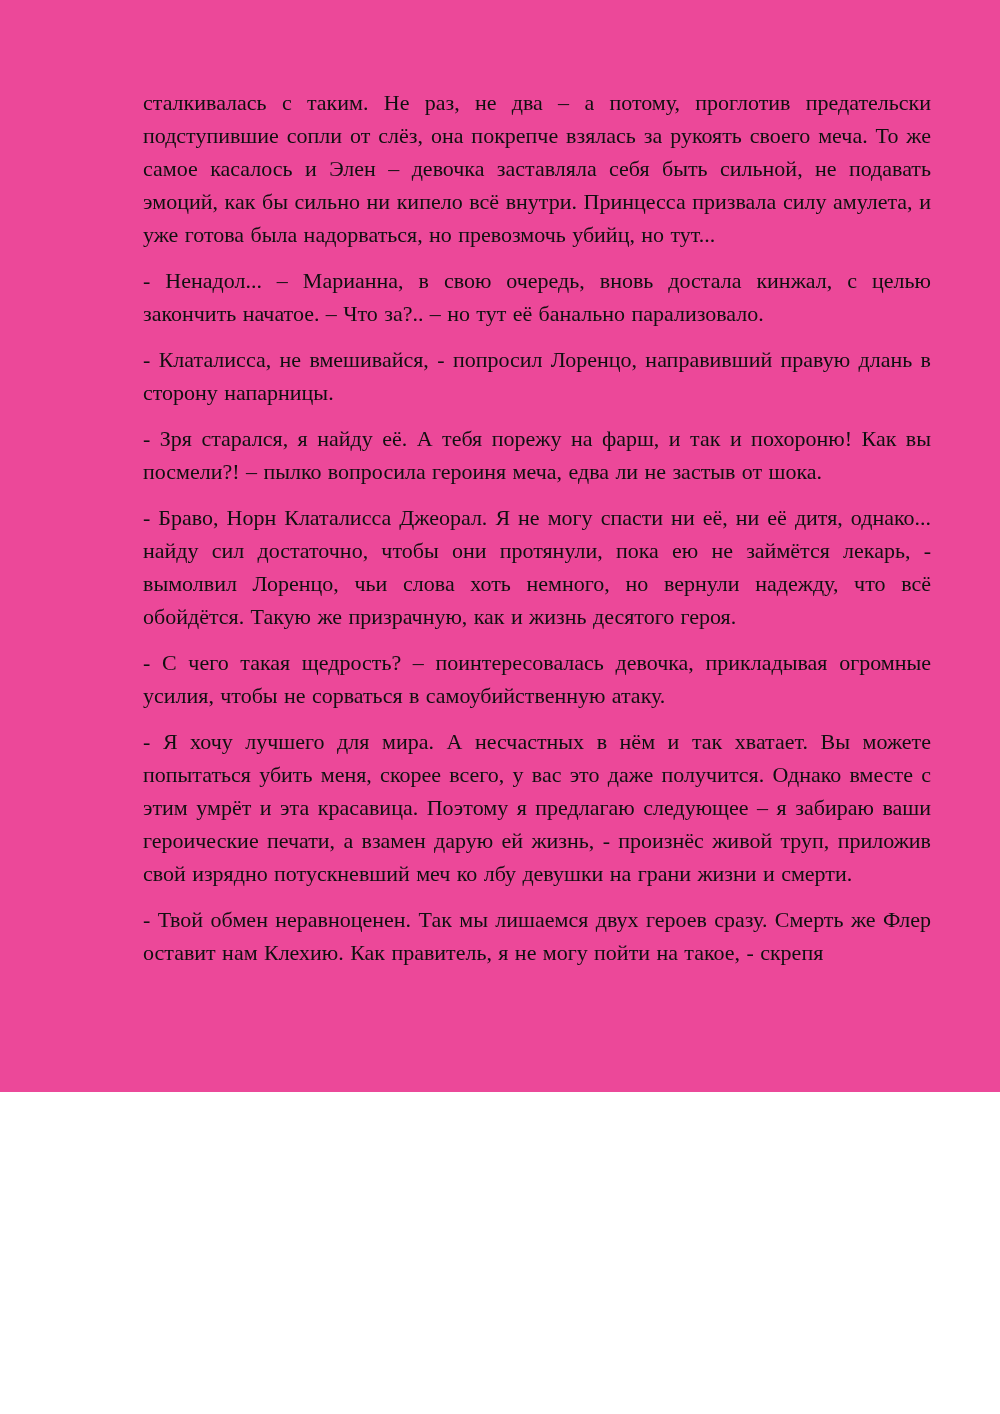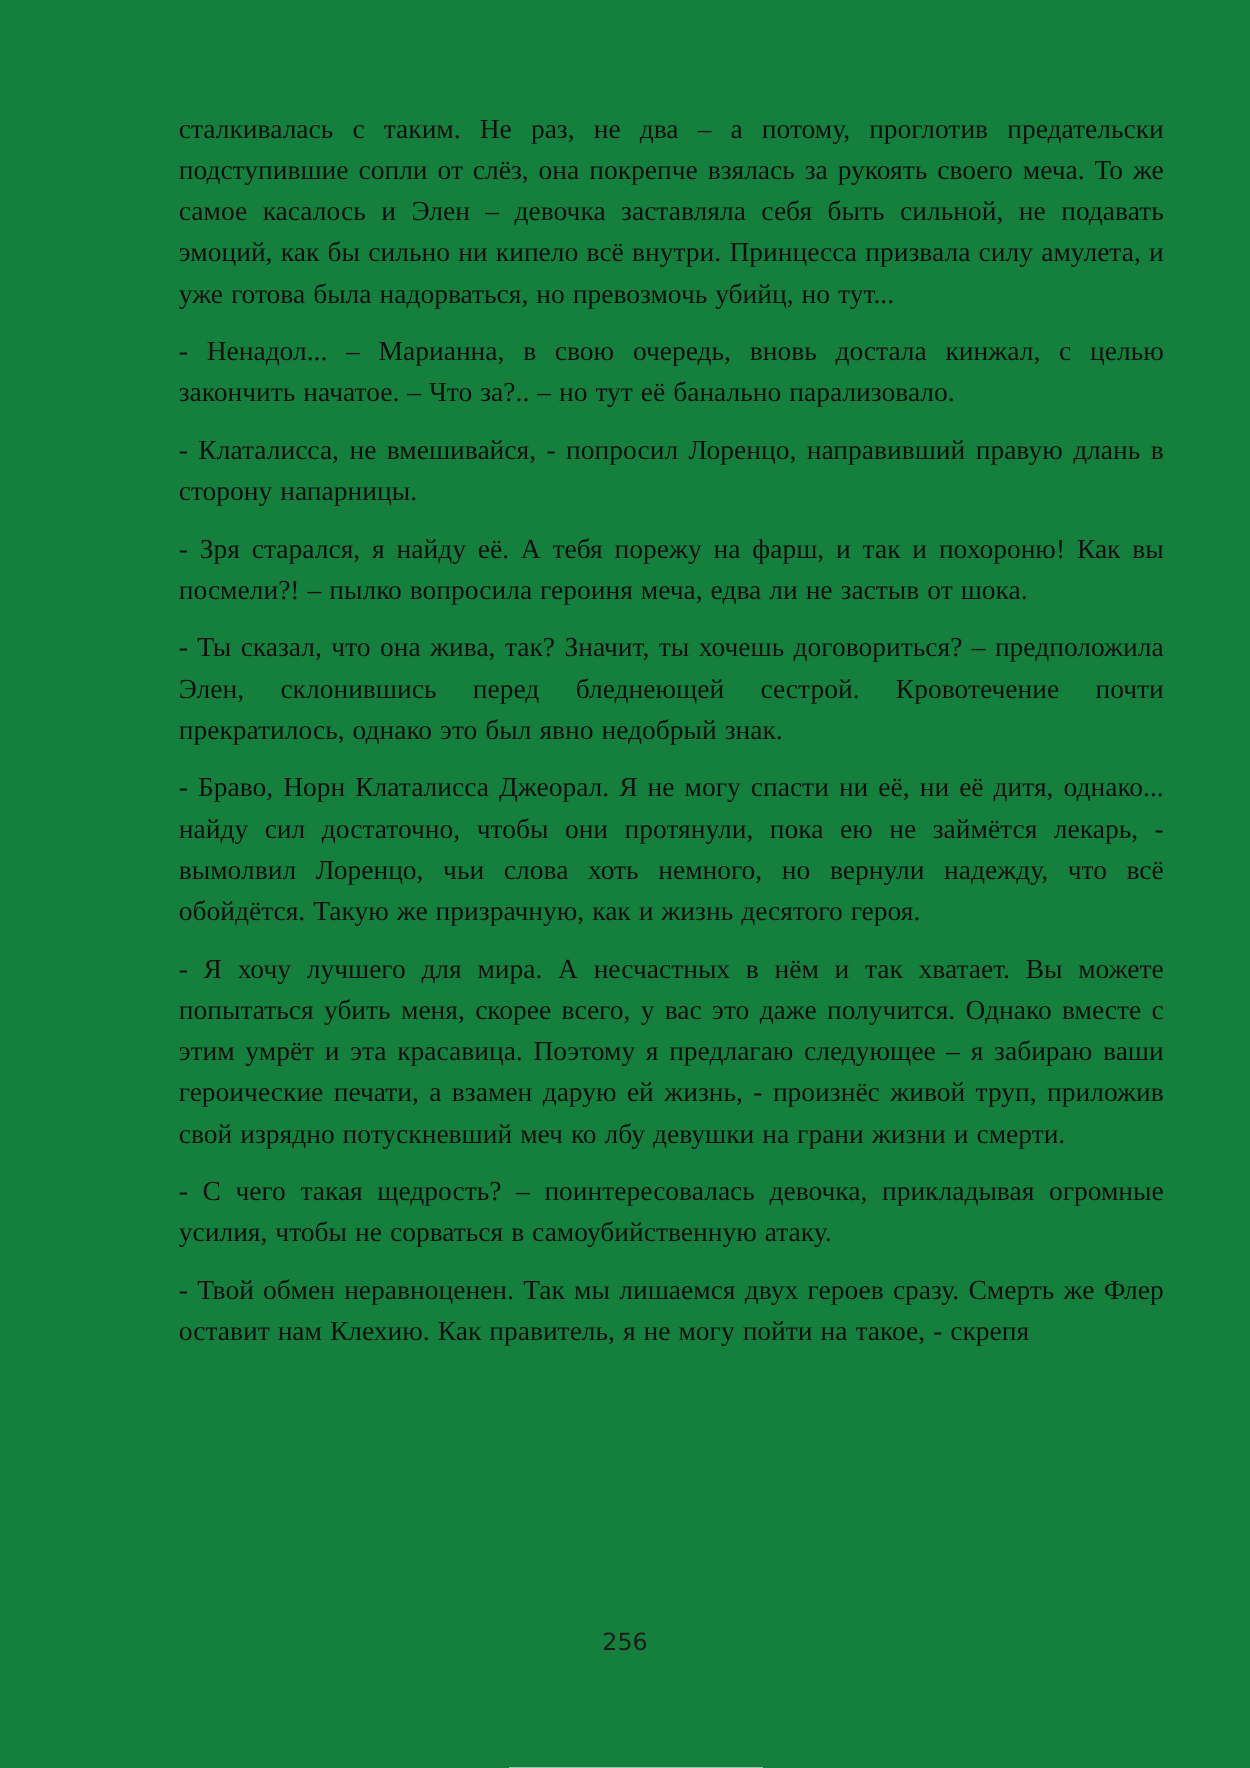--- a/index.html
+++ b/index.html
@@ -3,22 +3,22 @@
 <meta charset="utf-8">
 <style>
   html, body {
     margin: 0;
     padding: 0;
     background: #ffffff;
   }
   .page {
     position: relative;
     width: 1000px;
-    height: 1414px;
-    background: #15803d;
+    height: 1092px;
+    background: #ec4899;
     overflow: hidden;
     font-family: "Liberation Serif", serif;
     color: #101010;
   }
   .text-block {
     position: absolute;
     left: 143px;
     top: 86px;
     width: 788px;
   }
@@ -44,20 +44,19 @@
 </style>
 </head>
 <body>
 
 <div class="page">
   <div class="text-block">
     <p class="para">сталкивалась с таким. Не раз, не два – а потому, проглотив предательски подступившие сопли от слёз, она покрепче взялась за рукоять своего меча. То же самое касалось и Элен – девочка заставляла себя быть сильной, не подавать эмоций, как бы сильно ни кипело всё внутри. Принцесса призвала силу амулета, и уже готова была надорваться, но превозмочь убийц, но тут...</p>
     <p class="para">- Ненадол... – Марианна, в свою очередь, вновь достала кинжал, с целью закончить начатое. – Что за?.. – но тут её банально парализовало.</p>
     <p class="para">- Клаталисса, не вмешивайся, - попросил Лоренцо, направивший правую длань в сторону напарницы.</p>
     <p class="para">- Зря старался, я найду её. А тебя порежу на фарш, и так и похороню! Как вы посмели?! – пылко вопросила героиня меча, едва ли не застыв от шока.</p>
-    <p class="para">- Ты сказал, что она жива, так? Значит, ты хочешь договориться? – предположила Элен, склонившись перед бледнеющей сестрой. Кровотечение почти прекратилось, однако это был явно недобрый знак.</p>
     <p class="para">- Браво, Норн Клаталисса Джеорал. Я не могу спасти ни её, ни её дитя, однако... найду сил достаточно, чтобы они протянули, пока ею не займётся лекарь, - вымолвил Лоренцо, чьи слова хоть немного, но вернули надежду, что всё обойдётся. Такую же призрачную, как и жизнь десятого героя.</p>
+    <p class="para">- С чего такая щедрость? – поинтересовалась девочка, прикладывая огромные усилия, чтобы не сорваться в самоубийственную атаку.</p>
     <p class="para">- Я хочу лучшего для мира. А несчастных в нём и так хватает. Вы можете попытаться убить меня, скорее всего, у вас это даже получится. Однако вместе с этим умрёт и эта красавица. Поэтому я предлагаю следующее – я забираю ваши героические печати, а взамен дарую ей жизнь, - произнёс живой труп, приложив свой изрядно потускневший меч ко лбу девушки на грани жизни и смерти.</p>
-    <p class="para">- С чего такая щедрость? – поинтересовалась девочка, прикладывая огромные усилия, чтобы не сорваться в самоубийственную атаку.</p>
     <p class="para">- Твой обмен неравноценен. Так мы лишаемся двух героев сразу. Смерть же Флер оставит нам Клехию. Как правитель, я не могу пойти на такое, - скрепя</p>
   </div>
   <div class="page-number">256</div>
 </div>
 
 </body></html>

